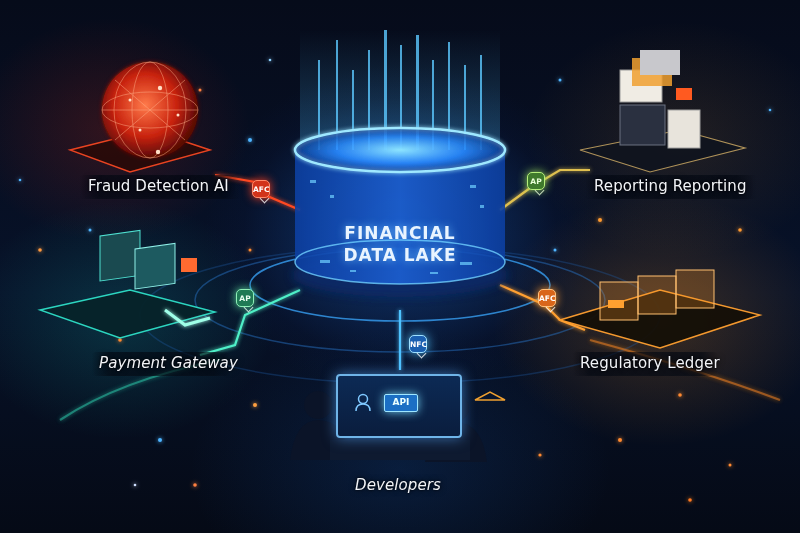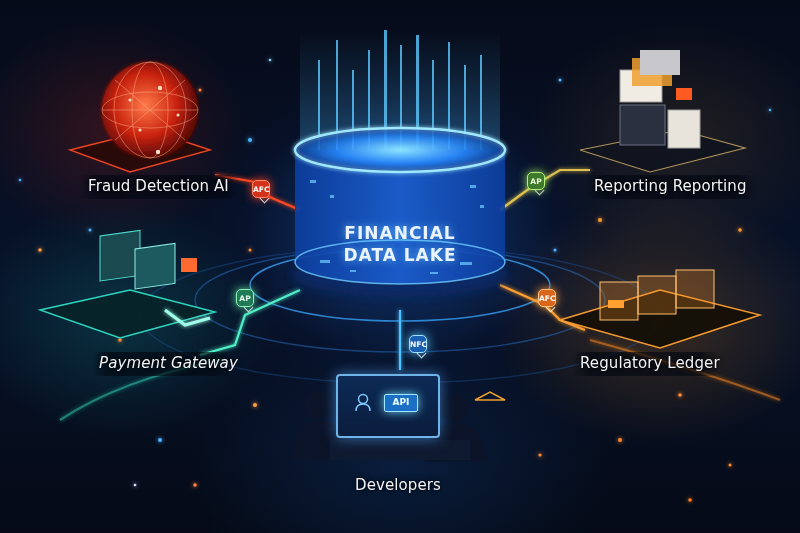--- a/index.html
+++ b/index.html
@@ -45,21 +45,21 @@
       border-right: 1.5px solid currentColor; border-bottom: 1.5px solid currentColor;
       transform: rotate(45deg); opacity: 0.8;
     }
     .badge.red { background: #d2331a; border: 1.5px solid #ff8a6a; box-shadow: 0 0 10px #ff4020; color: #fff; }
     .badge.lime { background: #3f7a2c; border: 1.5px solid #b6f07c; box-shadow: 0 0 10px #9be05c; color: #eaffd8; }
     .badge.teal { background: #1f7a55; border: 1.5px solid #8ff0b8; box-shadow: 0 0 10px #5ce0a0; color: #eafff3; }
     .badge.orange { background: #d9661a; border: 1.5px solid #ffc07a; box-shadow: 0 0 10px #ff9a30; color: #fff; }
     .badge.blue { background: #1a5fb0; border: 1.5px solid #9fe0ff; box-shadow: 0 0 12px #4fc3ff; color: #fff; }
 
     .monitor {
-      position: absolute; left: 336px; top: 374px; width: 104px; height: 64px;
+      position: absolute; left: 336px; top: 374px; width: 126px; height: 64px;
       border: 2px solid #6fb4e8; border-radius: 4px;
       background: linear-gradient(180deg, #0c2a55, #0a1d3d);
       box-shadow: 0 0 14px rgba(90,170,255,0.6);
     }
     .api-screen-btn {
       position: absolute; left: 46px; top: 18px; width: 34px; height: 18px;
       border: 1.5px solid #9fe6ff; border-radius: 2px; background: #1b6fc4;
       color: #eaffff; font-size: 9px; font-weight: bold; text-align: center; line-height: 15px;
       box-shadow: 0 0 10px rgba(120,220,255,0.9);
     }
@@ -244,21 +244,21 @@
 
   <div class="label-bg" style="left:586px; top:175px; width:170px; height:24px;"></div>
   <div class="label" style="left:594px; top:177px;">Reporting Reporting</div>
 
   <div class="label-bg" style="left:92px; top:352px; width:138px; height:24px;"></div>
   <div class="label" style="left:99px; top:354px;font-style:italic;">Payment Gateway</div>
 
   <div class="label-bg" style="left:573px; top:352px; width:145px; height:24px;"></div>
   <div class="label" style="left:580px; top:354px;">Regulatory Ledger</div>
 
-  <div class="label" style="left:355px; top:476px;">Developers</div>
+  <div class="label" style="left:355px; top:476px;font-style:italic;">Developers</div>
 
   <div class="badge red" style="left:252px; top:180px;">AFC</div>
   <div class="badge lime" style="left:527px; top:172px;">AP</div>
   <div class="badge teal" style="left:236px; top:289px;">AP</div>
   <div class="badge orange" style="left:538px; top:289px;">AFC</div>
   <div class="badge blue" style="left:389px; top:335px;margin-left:20px;">NFC</div>
 
   <div class="monitor">
     <svg class="screen-user-icon" viewBox="0 0 18 20">
       <circle cx="9" cy="7" r="4.5" fill="none" stroke="#7fc8ff" stroke-width="1.5"></circle>

